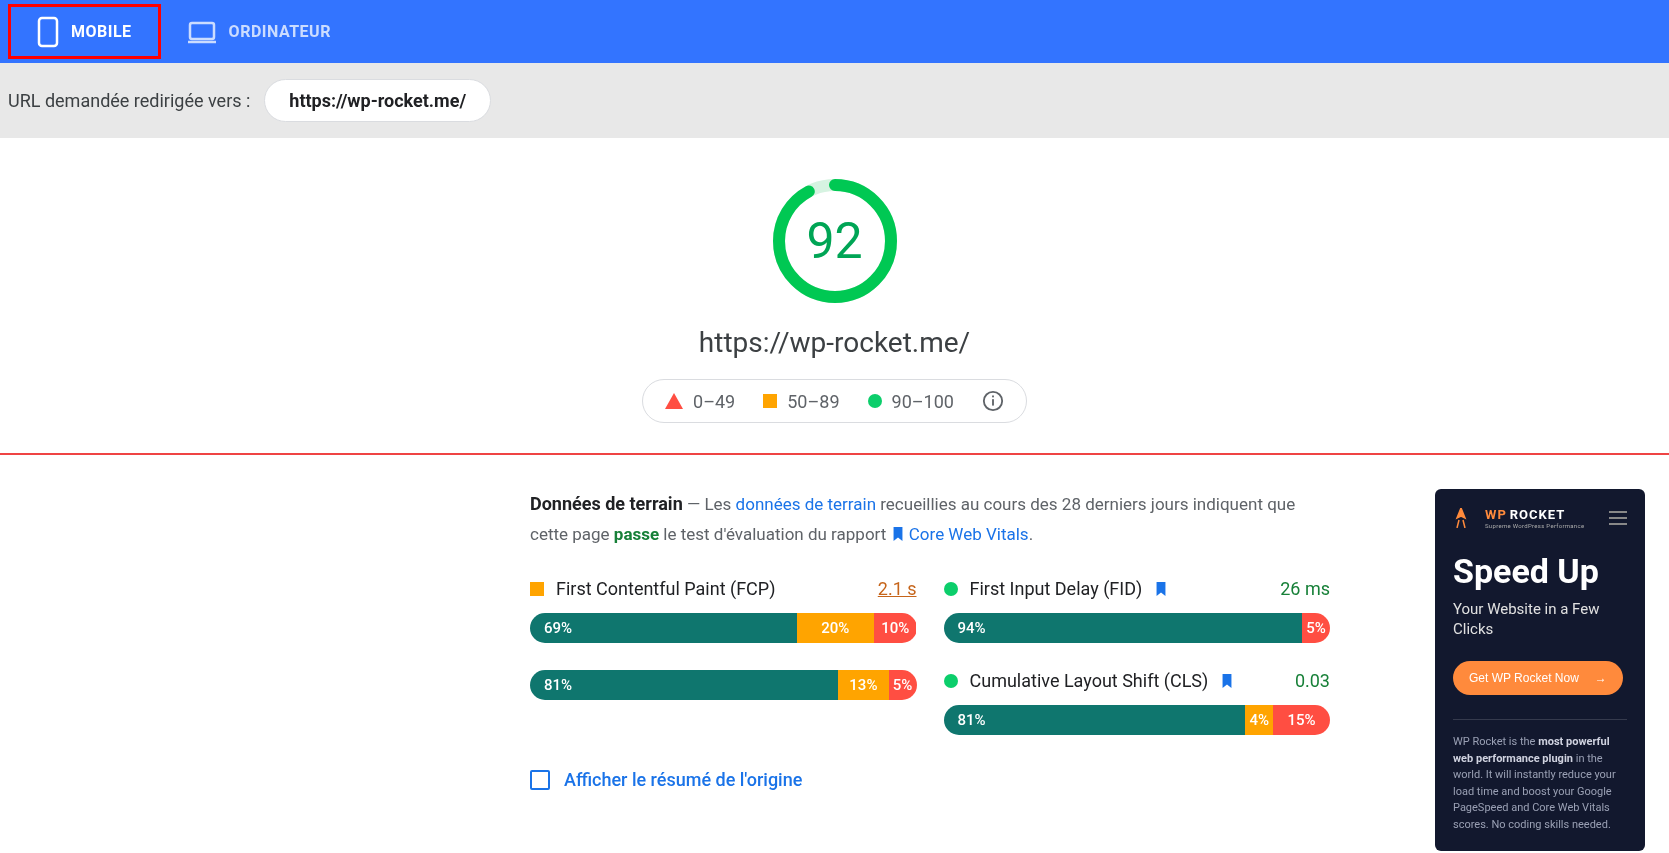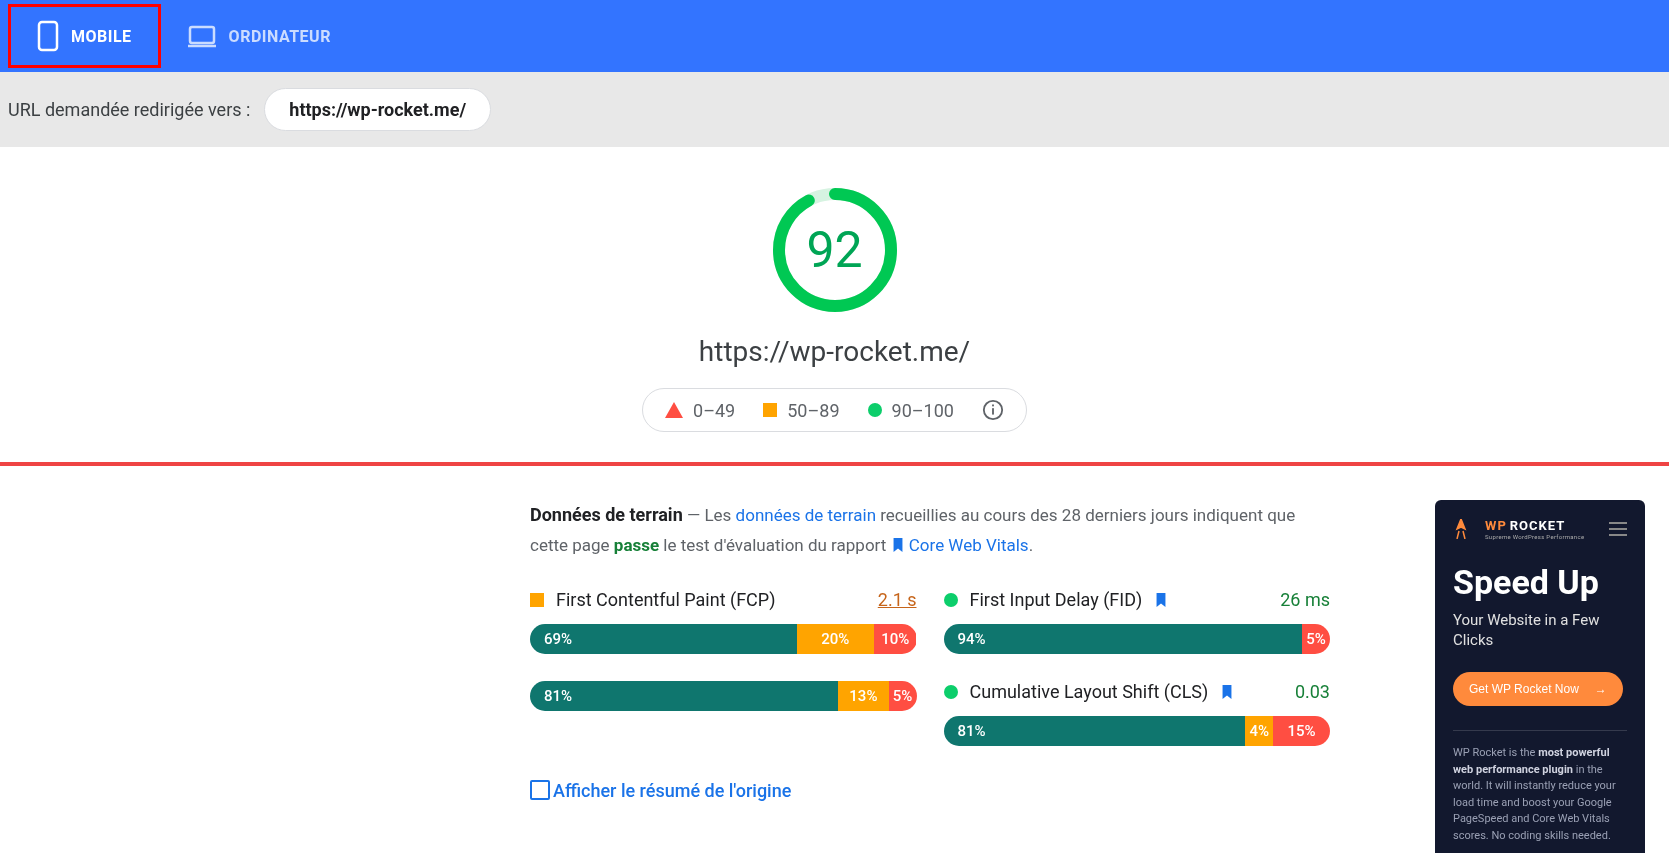--- a/index.html
+++ b/index.html
@@ -6,21 +6,21 @@
   body {
     font-family: Roboto, "Helvetica Neue", Arial, sans-serif;
     background: #ffffff;
     color: #202124;
     font-size: 16px;
     width: 1669px;
   }
   
   .tabbar {
     background: #3374ff;
-    height: 72px;
+    height: 63px;
     display: flex;
     align-items: stretch;
     padding: 4px 8px;
   }
   .tab {
     display: flex;
     align-items: center;
     gap: 12px;
     padding: 0 26px;
     color: rgba(255,255,255,.75);
@@ -50,21 +50,21 @@
     border:1px solid #dadce0;
     border-radius: 24px;
     padding: 10px 24px;
     font-weight: 700;
     color:#202124;
     font-size: 18px;
     display:inline-block;
   }
   
   .score-section {
-    border-bottom: 4px solid #ef4444;
+    border-bottom: 2px solid #ef4444;
     padding: 38px 0 30px 0;
     text-align:center;
   }
   .gauge {
     width: 130px; height:130px;
     border-radius:50%;
     display:inline-flex;
     align-items:center;
     justify-content:center;
     position:relative;
@@ -144,21 +144,22 @@
     font-weight:500;
   }
   .seg { display:flex; align-items:center; padding:0 14px;}
   .seg.g{background:#0f766e; justify-content:flex-start;}
   .seg.o{background:#ffa400; justify-content:center;}
   .seg.r{background:#ff4e42; justify-content:center;}
   
   .origin-row {
     margin-top: 34px;
     display:flex;
-    gap:3px;
+    align-items:center;
+    gap:14px;
     color:#1a73e8;
     font-size:18px;
     font-weight:500;
     cursor:pointer;
   }
   .checkbox {
     width:20px;height:20px;border:2.5px solid #1a73e8;border-radius:2px;
     flex-shrink:0;
   }
   

